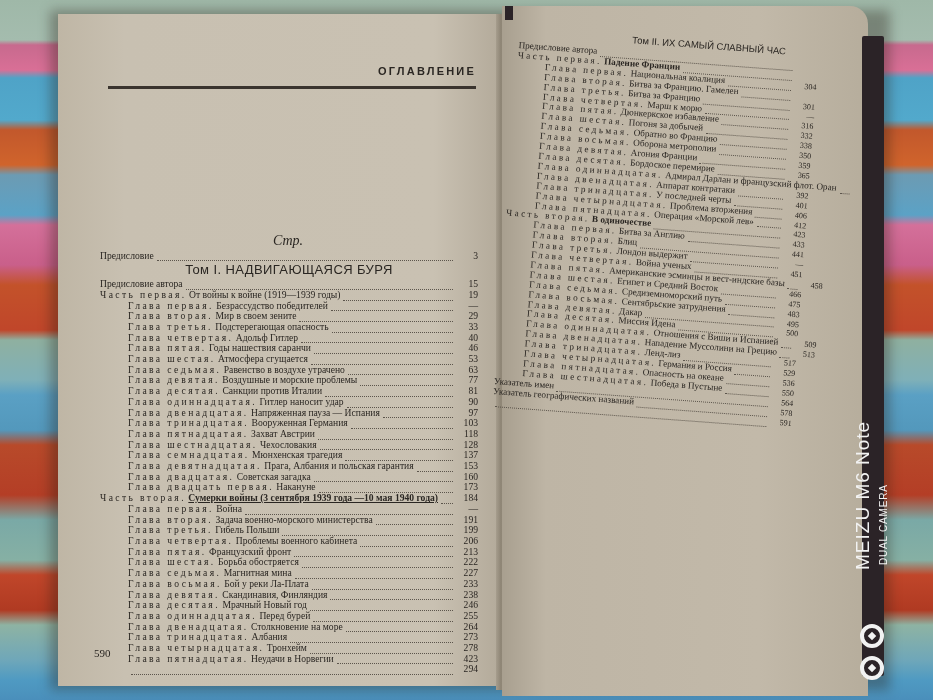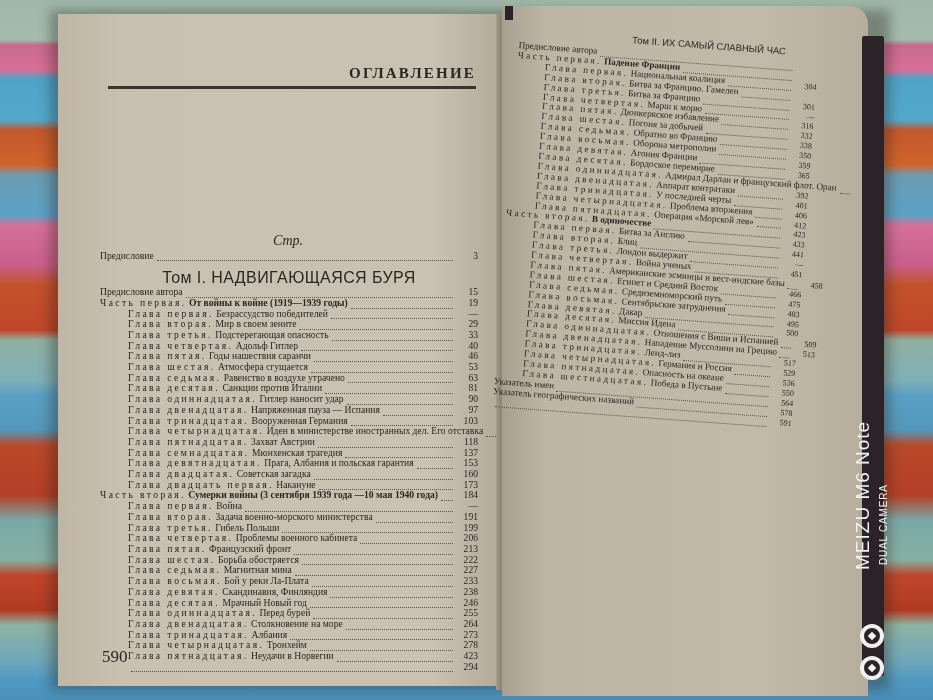--- a/index.html
+++ b/index.html
@@ -44,46 +44,46 @@
   }
   .cover-edge-top {
     position:absolute; left:505px; top:6px; width:8px; height:14px; background:#2b2327;
   }
   .spine {
     position:absolute; left:496px; top:14px; width:10px; height:676px;
     background: linear-gradient(90deg,#a69d8d,#8d8474,#a69d8d);
   }
   .toc-title {
     position:absolute; left:0; top:51px; width:418px; text-align:right;
-    font-family:Liberation Serif, serif; font-weight:bold; font-size:15px;
+    font-family:Liberation Sans, sans-serif; font-weight:bold; font-size:11px;
     letter-spacing:2.2px; color:#2a2622;
   }
   .rule {
     position:absolute; left:50px; top:72px; width:368px; height:3px; background:#3a342e;
   }
   .toc {
     position:absolute; font-size:9.6px; line-height:10.7px;
   }
   .toc-left { left:42px; top:186px; width:378px; }
   .toc-row { display:flex; align-items:flex-end; white-space:nowrap; }
   .toc-row .label { flex:0 0 auto; }
   .toc-row .dots {
     flex:1 1 auto; overflow:hidden; margin:0 3px;
     border-bottom: 1.5px dotted #5c554c; height:7px; min-width:10px;
   }
   .toc-row .num { flex:0 0 auto; width:22px; text-align:right; }
   .sp { letter-spacing:2.4px; }
   .ind1 { padding-left:28px; }
   .center-head {
-    text-align:center; font-family:"Liberation Sans", sans-serif; font-size:16px;
-    letter-spacing:0.4px; margin:12px 0 3px 0;
+    text-align:center; font-family:"Liberation Sans", sans-serif; font-size:13px;
+    letter-spacing:0.4px; margin:4px 0 3px 0;
   }
   .str-label { text-align:center; font-style:italic; font-size:14px; padding-right:2px; margin-bottom:4px;margin-top:36px; }
   .page-num {
-    position:absolute; left:44px; top:633px; font-size:17px; color:#2a2622;
+    position:absolute; left:36px; top:633px; font-size:11px; color:#2a2622;
   }
   .right-wrap {
     position:absolute; left:18px; top:20px; width:340px;
     transform: rotate(4.2deg); transform-origin: 0 0;
   }
   .vol2-head {
     text-align:center; font-family:"Liberation Sans", sans-serif; font-size:9.5px;
     margin-left:40px; margin-bottom:4px; color:#2a2622;
   }
   .toc-right { position:relative; font-size:9.2px; line-height:9.9px; width:300px; }
@@ -120,21 +120,21 @@
       <span class="num">3</span>
     </div>
     <div class="center-head">Том I. НАДВИГАЮЩАЯСЯ БУРЯ</div>
     <div id="left-entries">
         <div class="toc-row">
           <span class="label"><span>Предисловие автора</span></span>
           <span class="dots"></span>
           <span class="num">15</span>
         </div>
         <div class="toc-row">
-          <span class="label"><span class="sp">Часть первая.</span> <span style="font-weight: bold;">От войны к войне (1919—1939 годы)</span></span>
+          <span class="label"><span class="sp">Часть первая.</span> <span style="font-weight: normal;">От войны к войне (1919—1939 годы)</span></span>
           <span class="dots"></span>
           <span class="num">19</span>
         </div>
         <div class="toc-row ind1">
           <span class="label"><span class="sp">Глава первая.</span> <span>Безрассудство победителей</span></span>
           <span class="dots"></span>
           <span class="num">—</span>
         </div>
         <div class="toc-row ind1">
           <span class="label"><span class="sp">Глава вторая.</span> <span>Мир в своем зените</span></span>
@@ -160,71 +160,76 @@
           <span class="label"><span class="sp">Глава шестая.</span> <span>Атмосфера сгущается</span></span>
           <span class="dots"></span>
           <span class="num">53</span>
         </div>
         <div class="toc-row ind1">
           <span class="label"><span class="sp">Глава седьмая.</span> <span>Равенство в воздухе утрачено</span></span>
           <span class="dots"></span>
           <span class="num">63</span>
         </div>
         <div class="toc-row ind1">
+          <span class="label"><span class="sp">Глава девятая.</span> <span>Воздушные и морские проблемы</span></span>
+          <span class="dots"></span>
+          <span class="num">77</span>
+        </div>
+        <div class="toc-row ind1">
           <span class="label"><span class="sp">Глава десятая.</span> <span>Санкции против Италии</span></span>
           <span class="dots"></span>
           <span class="num">81</span>
         </div>
         <div class="toc-row ind1">
           <span class="label"><span class="sp">Глава одиннадцатая.</span> <span>Гитлер наносит удар</span></span>
           <span class="dots"></span>
           <span class="num">90</span>
         </div>
         <div class="toc-row ind1">
           <span class="label"><span class="sp">Глава двенадцатая.</span> <span>Напряженная пауза — Испания</span></span>
           <span class="dots"></span>
           <span class="num">97</span>
         </div>
         <div class="toc-row ind1">
           <span class="label"><span class="sp">Глава тринадцатая.</span> <span>Вооруженная Германия</span></span>
           <span class="dots"></span>
           <span class="num">103</span>
         </div>
         <div class="toc-row ind1">
-          <span class="label"><span class="sp">Глава четырнадцатая.</span> <span>Иден в министерстве иностранных дел. Его отставка</span></span>
-          <span class="dots"></span>
-          <span class="num">109</span>
-        </div>
-        <div class="toc-row ind1">
           <span class="label"><span class="sp">Глава пятнадцатая.</span> <span>Захват Австрии</span></span>
           <span class="dots"></span>
           <span class="num">118</span>
         </div>
         <div class="toc-row ind1">
+          <span class="label"><span class="sp">Глава шестнадцатая.</span> <span>Чехословакия</span></span>
+          <span class="dots"></span>
+          <span class="num">128</span>
+        </div>
+        <div class="toc-row ind1">
           <span class="label"><span class="sp">Глава семнадцатая.</span> <span>Мюнхенская трагедия</span></span>
           <span class="dots"></span>
           <span class="num">137</span>
         </div>
         <div class="toc-row ind1">
           <span class="label"><span class="sp">Глава девятнадцатая.</span> <span>Прага, Албания и польская гарантия</span></span>
           <span class="dots"></span>
           <span class="num">153</span>
         </div>
         <div class="toc-row ind1">
           <span class="label"><span class="sp">Глава двадцатая.</span> <span>Советская загадка</span></span>
           <span class="dots"></span>
           <span class="num">160</span>
         </div>
         <div class="toc-row ind1">
           <span class="label"><span class="sp">Глава двадцать первая.</span> <span>Накануне</span></span>
           <span class="dots"></span>
           <span class="num">173</span>
         </div>
         <div class="toc-row">
-          <span class="label"><span class="sp">Часть вторая.</span> <span style="font-weight: bold;">Сумерки войны (3 сентября 1939 года —10 мая 1940 года)</span></span>
+          <span class="label"><span class="sp">Часть вторая.</span> <span style="font-weight: bold; text-decoration: underline;">Сумерки войны (3 сентября 1939 года —10 мая 1940 года)</span></span>
           <span class="dots"></span>
           <span class="num">184</span>
         </div>
         <div class="toc-row ind1">
           <span class="label"><span class="sp">Глава первая.</span> <span>Война</span></span>
           <span class="dots"></span>
           <span class="num">—</span>
         </div>
         <div class="toc-row ind1">
           <span class="label"><span class="sp">Глава вторая.</span> <span>Задача военно-морского министерства</span></span>

